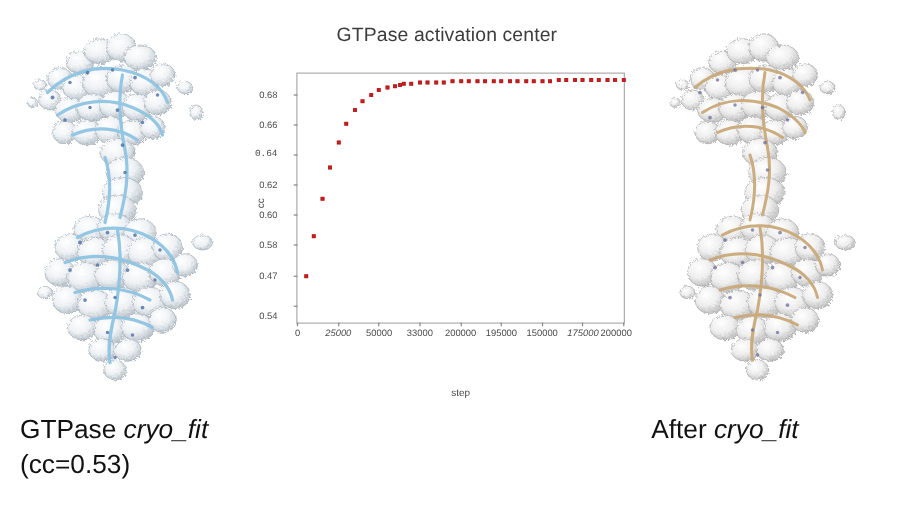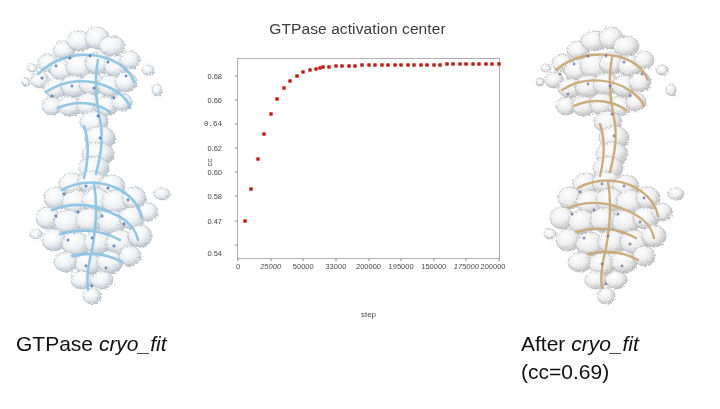--- a/index.html
+++ b/index.html
@@ -469,20 +469,20 @@
           <circle cx="114" cy="236" r="1.5"></circle>
           <circle cx="86" cy="256" r="1.4"></circle>
         <circle cx="106" cy="258" r="1.4"></circle>
           <circle cx="90" cy="276" r="1.4"></circle>
       </g>
     </svg>
   </div>
 
   <div class="caption" id="caption-before">
     <span>GTPase </span><span class="it">cryo_fit</span>
+    <span class="line2">(cc=0.53)</span>
   </div>
 
   <div class="caption" id="caption-after">
     <span>After </span><span class="it">cryo_fit</span>
-    <span class="line2">(cc=0.69)</span>
   </div>
 
 </div>
 
 </body></html>

